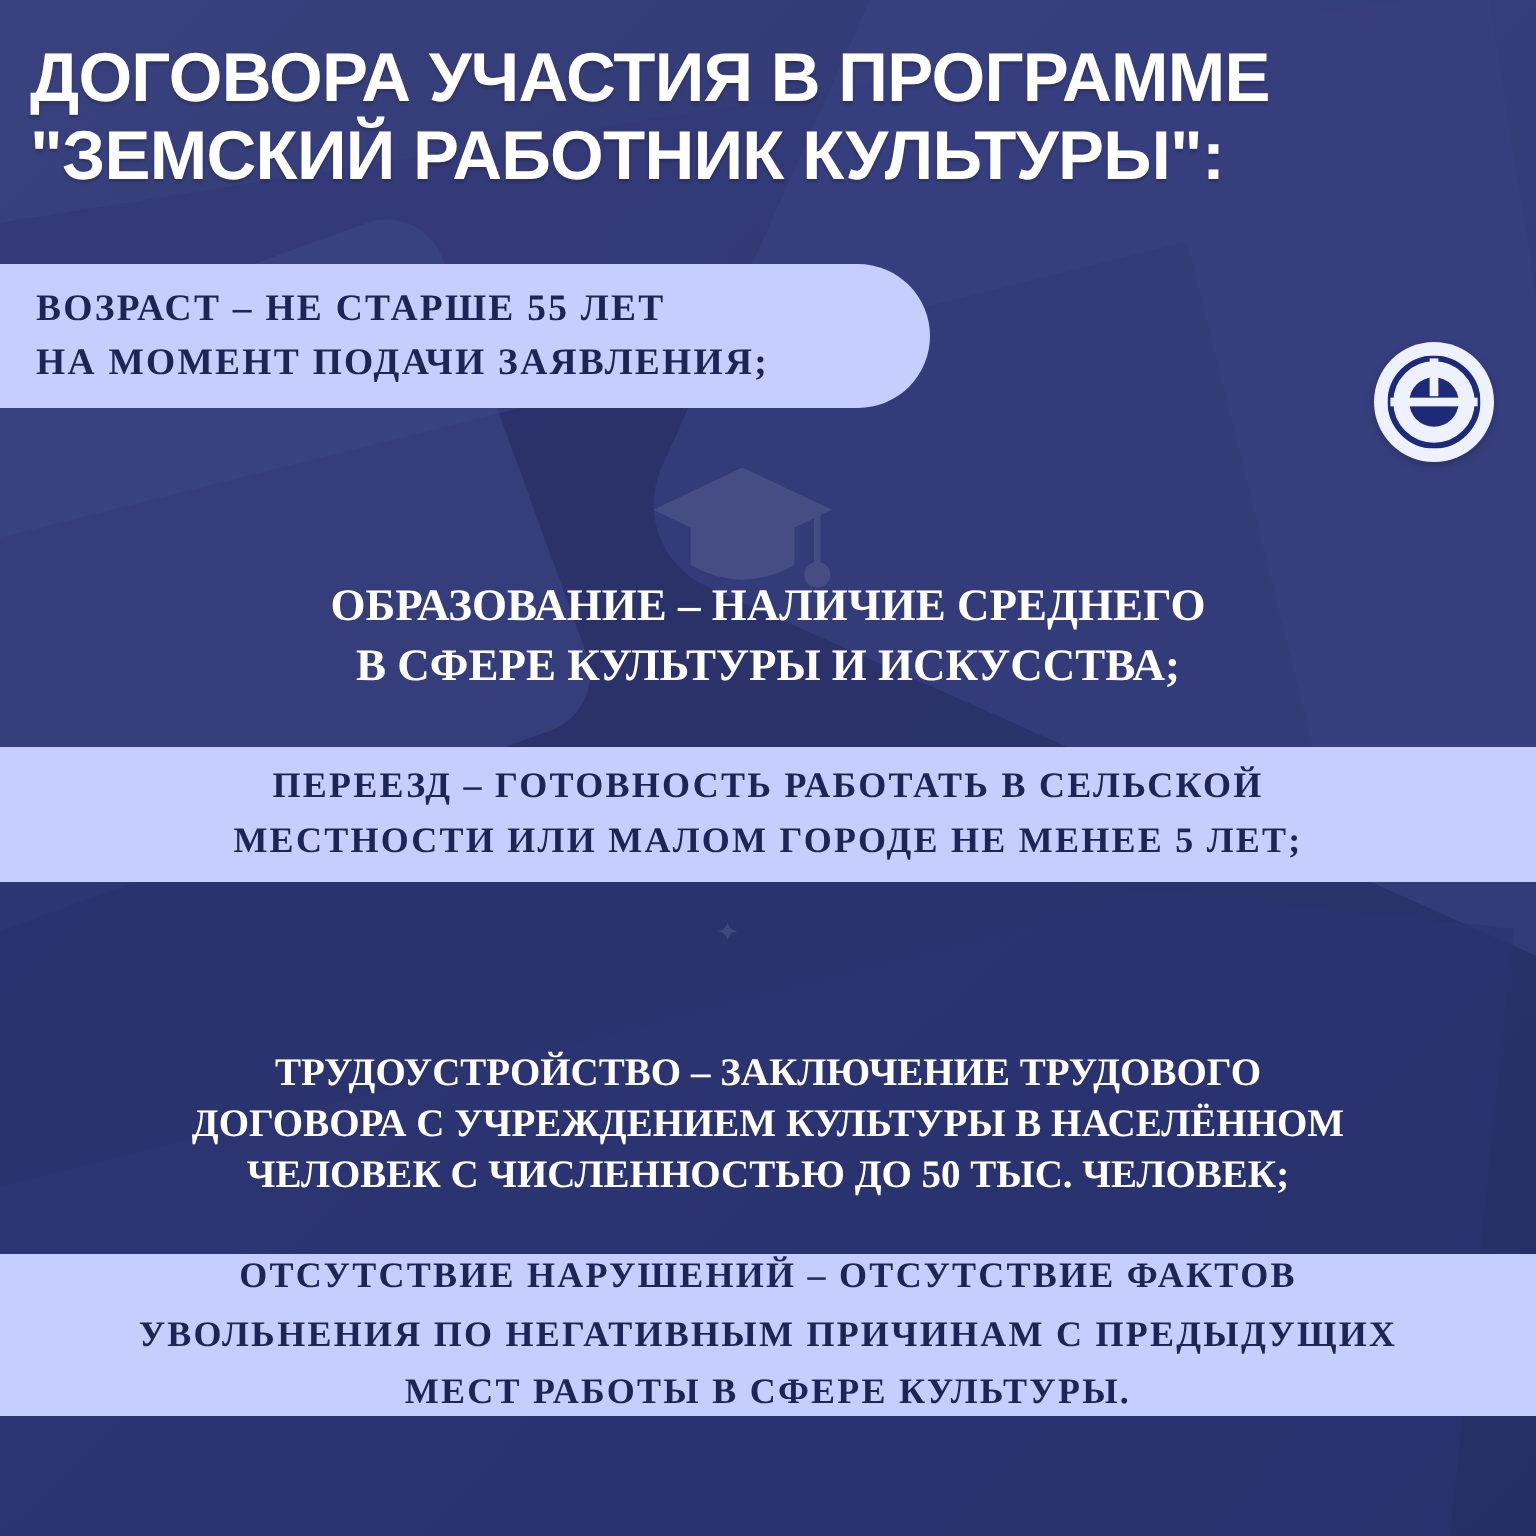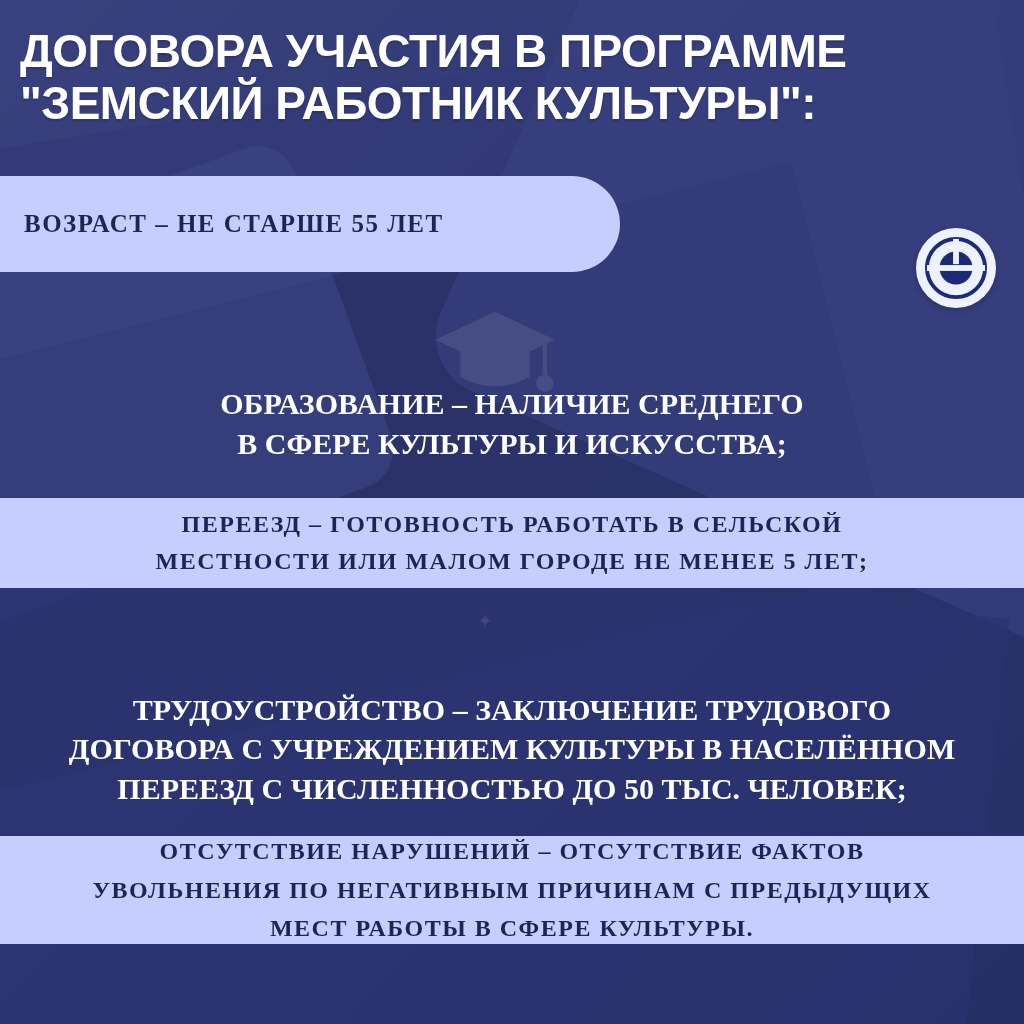--- a/index.html
+++ b/index.html
@@ -207,21 +207,21 @@
   }
 
   
   .band-4 {
     left: 12px;
     top: 686px;
     width: 1000px;
     height: 126px;
   }
   .band-4 p {
-    font-size: 30px;
+    font-size: 26px;
     line-height: 1.32;
     font-weight: 600;
     text-align: center;
   }
   .band-4 b { font-weight: bold; }
 
   
   .band-5 {
     left: 0;
     top: 836px;
@@ -267,36 +267,37 @@
       <rect x="2" y="29" width="60" height="6" fill="#eef1ff"></rect>
       <rect x="29" y="2" width="6" height="26" fill="#eef1ff"></rect>
       <circle cx="25" cy="32" r="2.6" fill="#eef1ff"></circle>
       <circle cx="32" cy="32" r="2.6" fill="#eef1ff"></circle>
       <circle cx="39" cy="32" r="2.6" fill="#eef1ff"></circle>
     </svg>
   </div>
 
   <div class="band band-light band-1">
     <p class="mono">ВОЗРАСТ – НЕ СТАРШЕ 55 ЛЕТ</p>
+    <p class="mono">НА МОМЕНТ ПОДАЧИ ЗАЯВЛЕНИЯ;</p>
   </div>
 
   <div class="band band-dark band-2">
     <p><b>ОБРАЗОВАНИЕ – </b><span>НАЛИЧИЕ СРЕДНЕГО</span></p>
     <p><span>В </span><b>СФЕРЕ КУЛЬТУРЫ И ИСКУССТВА;</b></p>
   </div>
 
   <div class="band band-light band-3">
     <p class="mono">ПЕРЕЕЗД – ГОТОВНОСТЬ РАБОТАТЬ В СЕЛЬСКОЙ</p>
     <p class="mono">МЕСТНОСТИ ИЛИ МАЛОМ ГОРОДЕ НЕ МЕНЕЕ 5 ЛЕТ;</p>
   </div>
 
   <div class="band band-dark band-4">
     <p><b>ТРУДОУСТРОЙСТВО – </b><span>ЗАКЛЮЧЕНИЕ ТРУДОВОГО</span></p>
     <p>ДОГОВОРА С УЧРЕЖДЕНИЕМ КУЛЬТУРЫ В НАСЕЛЁННОМ</p>
-    <p><span>ПЕРЕЕЗД </span><b>С ЧИСЛЕННОСТЬЮ ДО 50 ТЫС. ЧЕЛОВЕК;</b></p>
+    <p><span>ЧЕЛОВЕК </span><b>С ЧИСЛЕННОСТЬЮ ДО 50 ТЫС. ЧЕЛОВЕК;</b></p>
   </div>
 
   <div class="band band-light band-5">
     <p class="mono">ОТСУТСТВИЕ НАРУШЕНИЙ – ОТСУТСТВИЕ ФАКТОВ</p>
     <p class="mono">УВОЛЬНЕНИЯ ПО НЕГАТИВНЫМ ПРИЧИНАМ С ПРЕДЫДУЩИХ</p>
     <p class="mono">МЕСТ РАБОТЫ В СФЕРЕ КУЛЬТУРЫ.</p>
   </div>
 
 </div>
 

